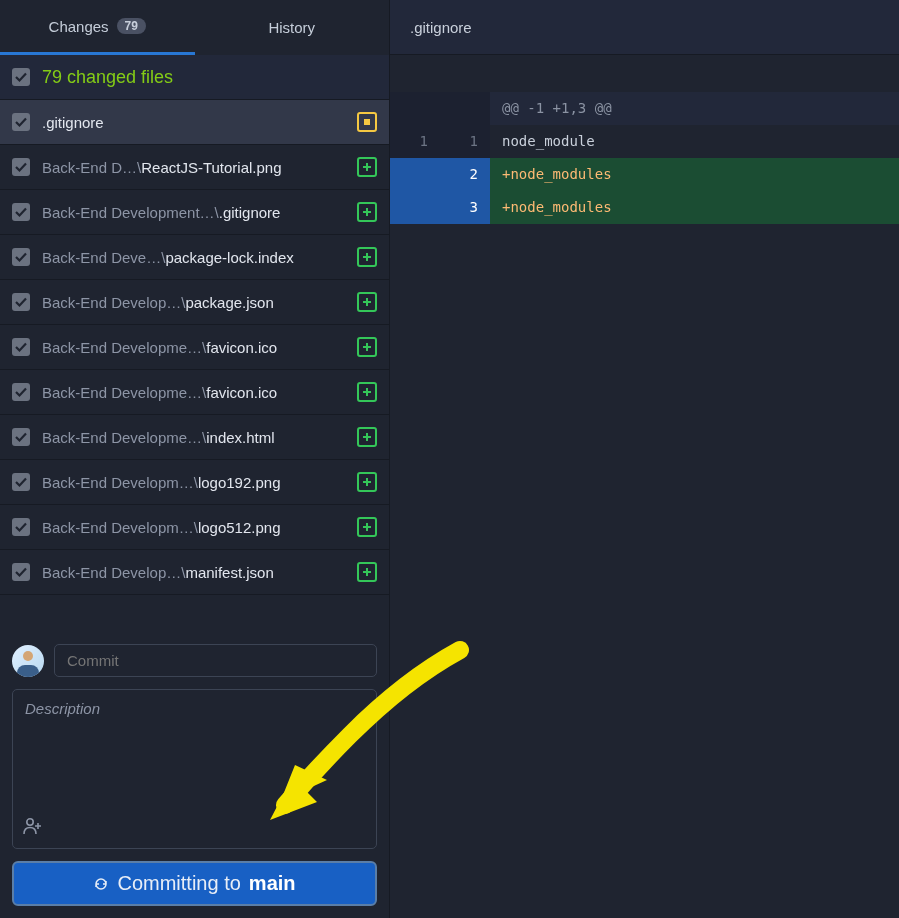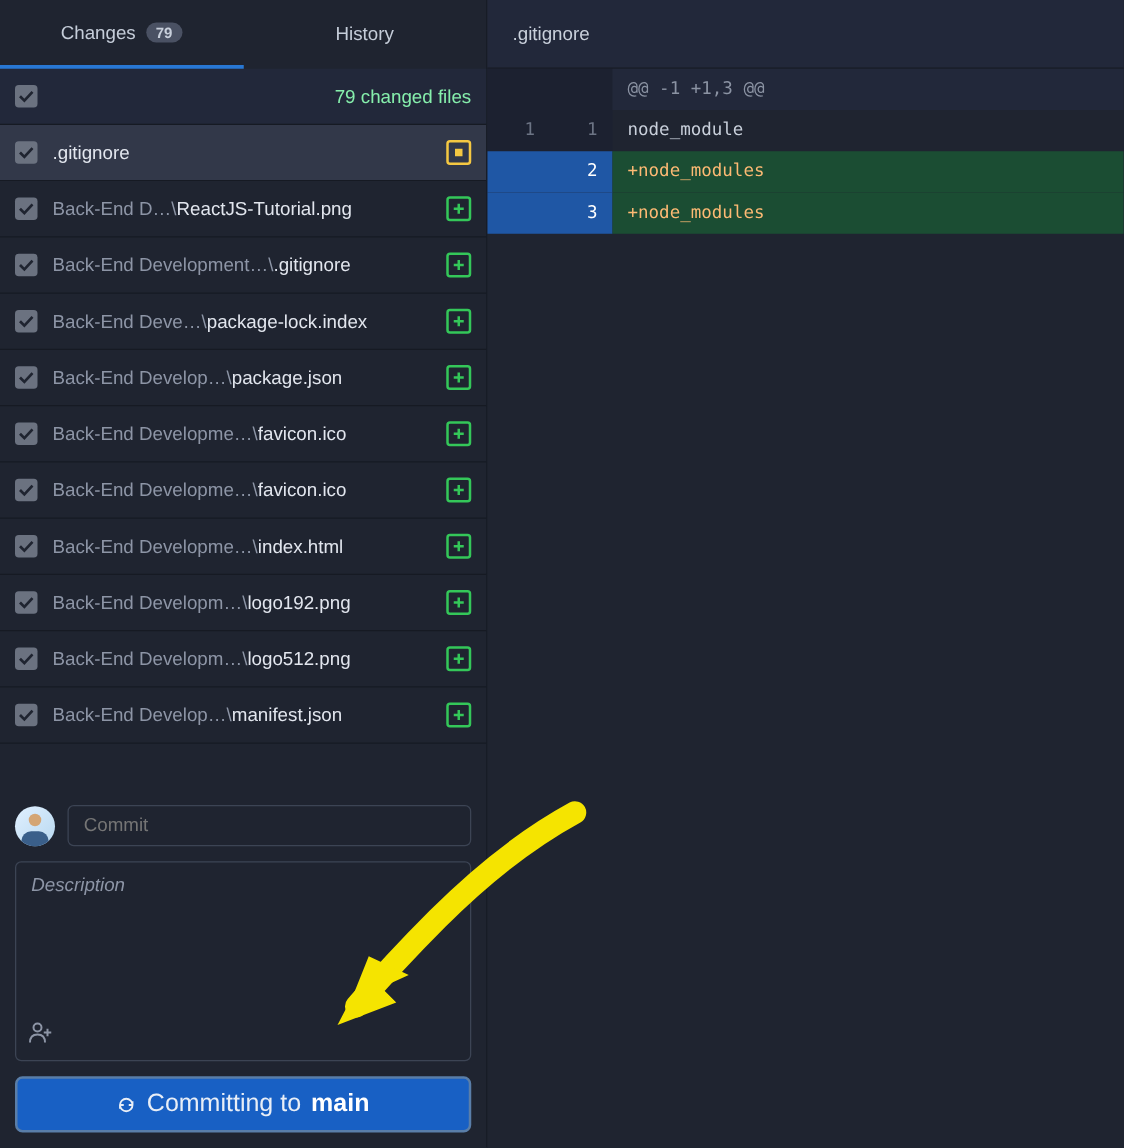--- a/index.html
+++ b/index.html
@@ -50,23 +50,23 @@
       height: 45px;
       display: flex;
       align-items: center;
       padding: 0 12px;
       background: #22283a;
       border-bottom: 1px solid #161a23;
       gap: 12px;
     }
     .header-row .label {
       flex: 1;
-      text-align: right;
-      font-size: 15px;
-      color: #86efac;
+      text-align: left;
+      font-size: 18px;
+      color: #84cc16;
     }
     .checkbox {
       width: 18px; height: 18px;
       border-radius: 3px;
       background: #6b7280;
       display: inline-flex;
       align-items: center;
       justify-content: center;
       flex-shrink: 0;
     }
@@ -207,20 +207,21 @@
       padding: 0 20px;
       font-size: 15px;
       color: #c9d0db;
       border-bottom: 1px solid #161a23;
       background: #22283a;
     }
     .diff {
       font-family: ui-monospace, SFMono-Regular, Menlo, Consolas, monospace;
       font-size: 14px;
       line-height: 33px;
+      margin-top: 37px;
     }
     .diff-row {
       display: flex;
     }
     .gutter {
       width: 50px;
       text-align: right;
       padding-right: 12px;
       color: #6c7484;
       flex-shrink: 0;

